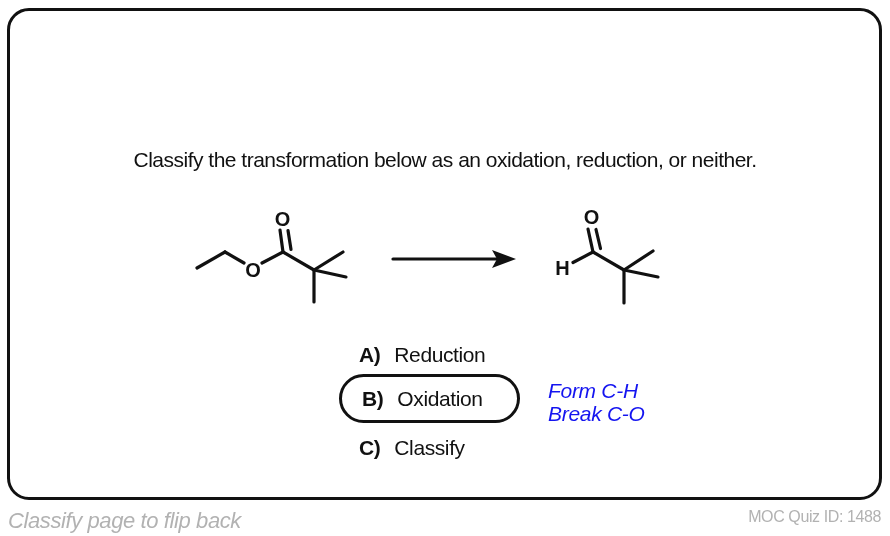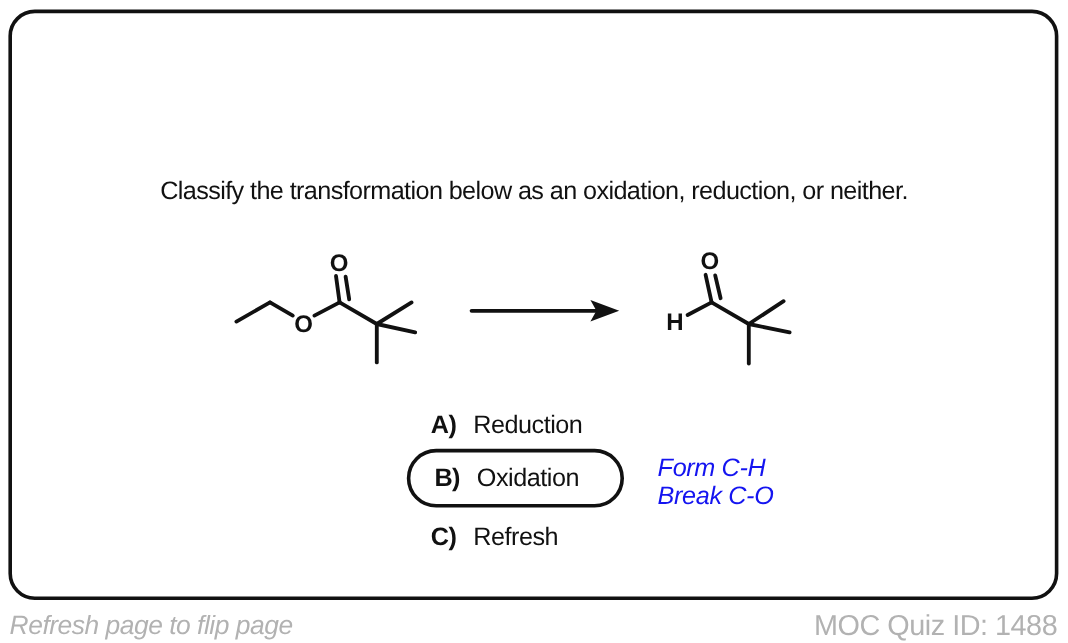--- a/index.html
+++ b/index.html
@@ -36,21 +36,21 @@
     position:absolute; left:548px; top:380px; color:#1414f0;
     font-size:21px; font-style:italic; line-height:22.5px; letter-spacing:-0.3px;
     white-space:nowrap;
   }
   .footer-left {
     position:absolute; left:8px; top:508px; color:#b2b2b2;
     font-size:22px; font-style:italic; letter-spacing:-0.4px;
   }
   .footer-right {
     position:absolute; right:9px; top:508px; color:#b2b2b2;
-    font-size:24px; letter-spacing:-0.4px;
+    font-size:16px; letter-spacing:-0.4px;
   }
 </style>
 </head>
 <body>
 
 <div class="stage">
 
   <div class="quiz-card"></div>
 
   <div class="question">Classify the transformation below as an oxidation, reduction, or neither.</div>
@@ -98,24 +98,24 @@
     <span>Reduction</span>
   </div>
 
   <div class="selected-box">
     <span class="option-letter">B)</span>
     <span>Oxidation</span>
   </div>
 
   <div class="option-row option-c">
     <span class="option-letter">C)</span>
-    <span>Refresh</span>
+    <span>Classify</span>
   </div>
 
   <div class="annotation">
     <div>Form C-H</div>
     <div>Break C-O</div>
   </div>
 
-  <div class="footer-left">Refresh page to flip page</div>
+  <div class="footer-left">Classify page to flip back</div>
   <div class="footer-right">MOC Quiz ID: 1488</div>
 
 </div>
 
 </body></html>

